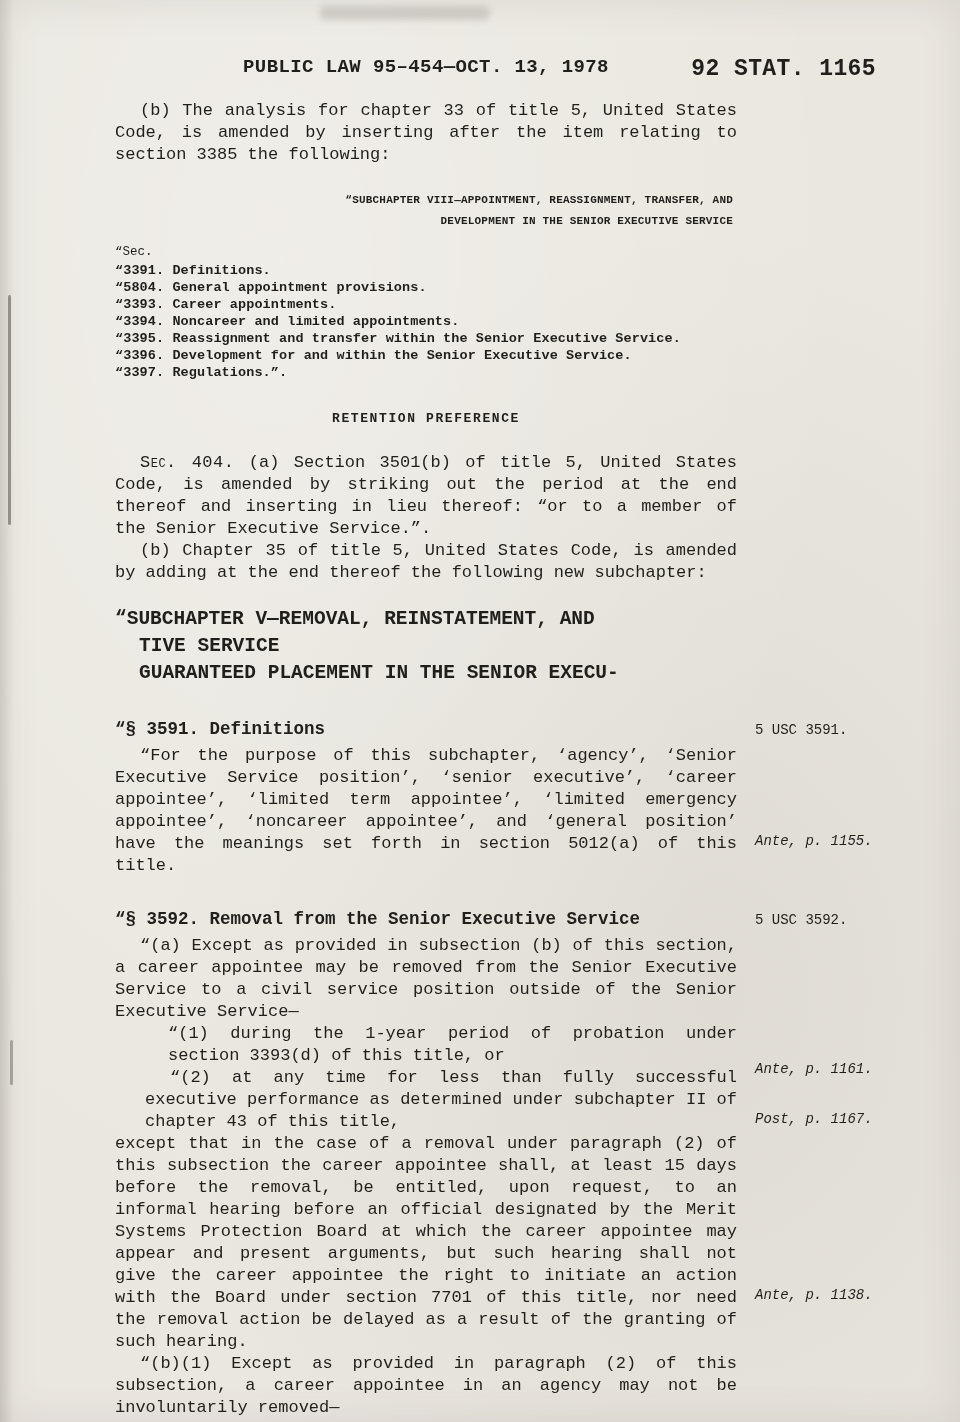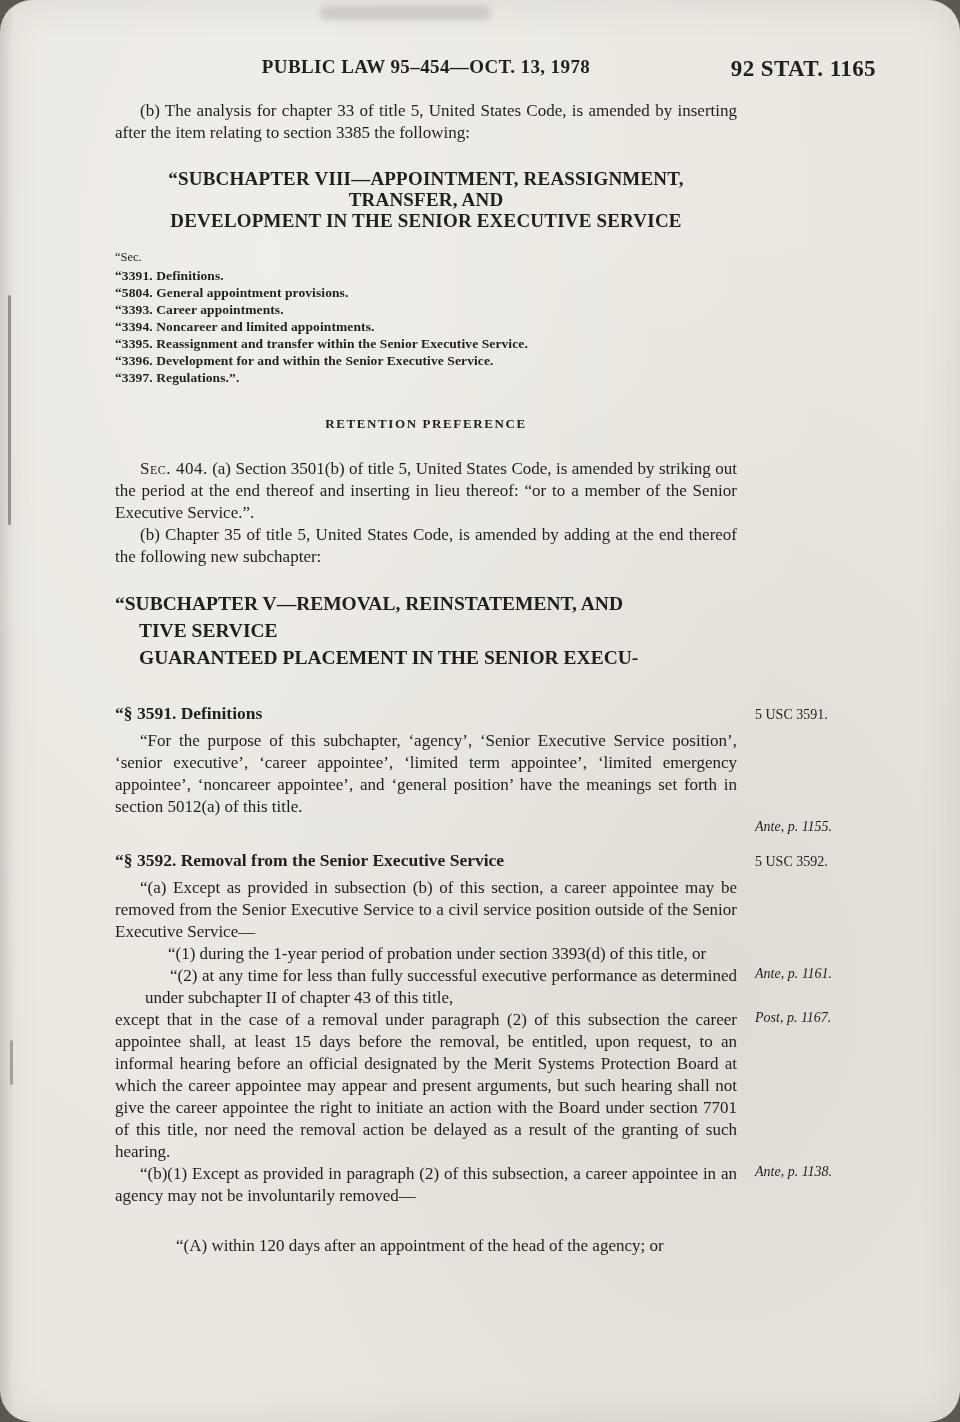--- a/index.html
+++ b/index.html
@@ -6,24 +6,23 @@
   .page{
     position:relative;
     width:960px; height:1422px;
     margin:0;
     background-color:#eae7e0;
     background-image:
       radial-gradient(ellipse at 28% 18%, rgba(255,255,255,0.28), transparent 60%),
       radial-gradient(ellipse at 75% 70%, rgba(125,120,108,0.10), transparent 55%),
       linear-gradient(90deg, rgba(90,86,78,0.18), transparent 14px);
     overflow:hidden;
-    font-family:Liberation Serif, serif;
+    font-family:Liberation Mono, monospace;
     color:#201f1b;
     box-shadow: inset 0 0 40px rgba(80,76,68,0.12);
-    border-radius: 32px;
   }
   
   .artifact-line{ position:absolute; left:8px; top:295px; width:3px; height:230px;
     background:rgba(55,52,46,0.45); border-radius:2px; filter:blur(0.4px); }
   .artifact-line2{ position:absolute; left:10px; top:1040px; width:3px; height:45px;
     background:rgba(55,52,46,0.35); border-radius:2px; filter:blur(0.4px); }
   .smudge-top{ position:absolute; left:320px; top:6px; width:170px; height:14px;
     background:rgba(100,96,88,0.20); filter:blur(3px); border-radius:6px; }
 
   .header-title{
@@ -33,22 +32,22 @@
   .header-stat{
     position:absolute; top:56px; right:84px;
     font-weight:bold; font-size:23px; letter-spacing:0.4px;
   }
 
   .bodycol{ position:absolute; top:100px; left:115px; width:622px; }
 
   .para{ font-size:17px; line-height:22px; text-align:justify; margin:0; }
   .indent{ text-indent:25px; }
 
-  .subch8{ text-align:center; font-weight:bold; font-size:19px; line-height:21px;
-    margin:24px 4px 18px; letter-spacing:0.2px; }
+  .subch8{ text-align:right; font-weight:bold; font-size:11px; line-height:21px;
+    margin:24px 4px 12px; letter-spacing:0.2px; }
 
   .toc{ margin:0 0 30px; }
   .toc-label{ font-size:12.5px; line-height:16px; margin-bottom:2px; }
   .toc-item{ font-size:13.5px; font-weight:bold; line-height:17px; letter-spacing:0.1px; }
 
   .retention{ text-align:center; font-weight:bold; font-size:13px;
     letter-spacing:1.6px; margin:0 0 26px; }
 
   .smallcaps{ font-variant:small-caps; letter-spacing:0.5px; }
 
@@ -129,21 +128,21 @@
 
     <div class="h-sec block">
       <span>“§ 3592. Removal from the Senior Executive Service</span>
       <span class="note">5 USC 3592.</span>
     </div>
 
     <div class="para indent">“(a) Except as provided in subsection (b) of this section, a career appointee may be removed from the Senior Executive Service to a civil service position outside of the Senior Executive Service—</div>
 
     <div class="para item1 block">
       <span>“(1) during the 1-year period of probation under section 3393(d) of this title, or</span>
-      <span class="note it" style="top:22px">Ante, p. 1161.</span>
+      <span class="note it" style="top:38px">Ante, p. 1161.</span>
     </div>
 
     <div class="para item2 block">
       <span>“(2) at any time for less than fully successful executive performance as determined under subchapter II of chapter 43 of this title,</span>
       <span class="note it" style="top:44px">Post, p. 1167.</span>
     </div>
 
     <div class="para block">
       <span>except that in the case of a removal under paragraph (2) of this subsection the career appointee shall, at least 15 days before the removal, be entitled, upon request, to an informal hearing before an official designated by the Merit Systems Protection Board at which the career appointee may appear and present arguments, but such hearing shall not give the career appointee the right to initiate an action with the Board under section 7701 of this title, nor need the removal action be delayed as a result of the granting of such hearing.</span>
       <span class="note it" style="top:154px">Ante, p. 1138.</span>

